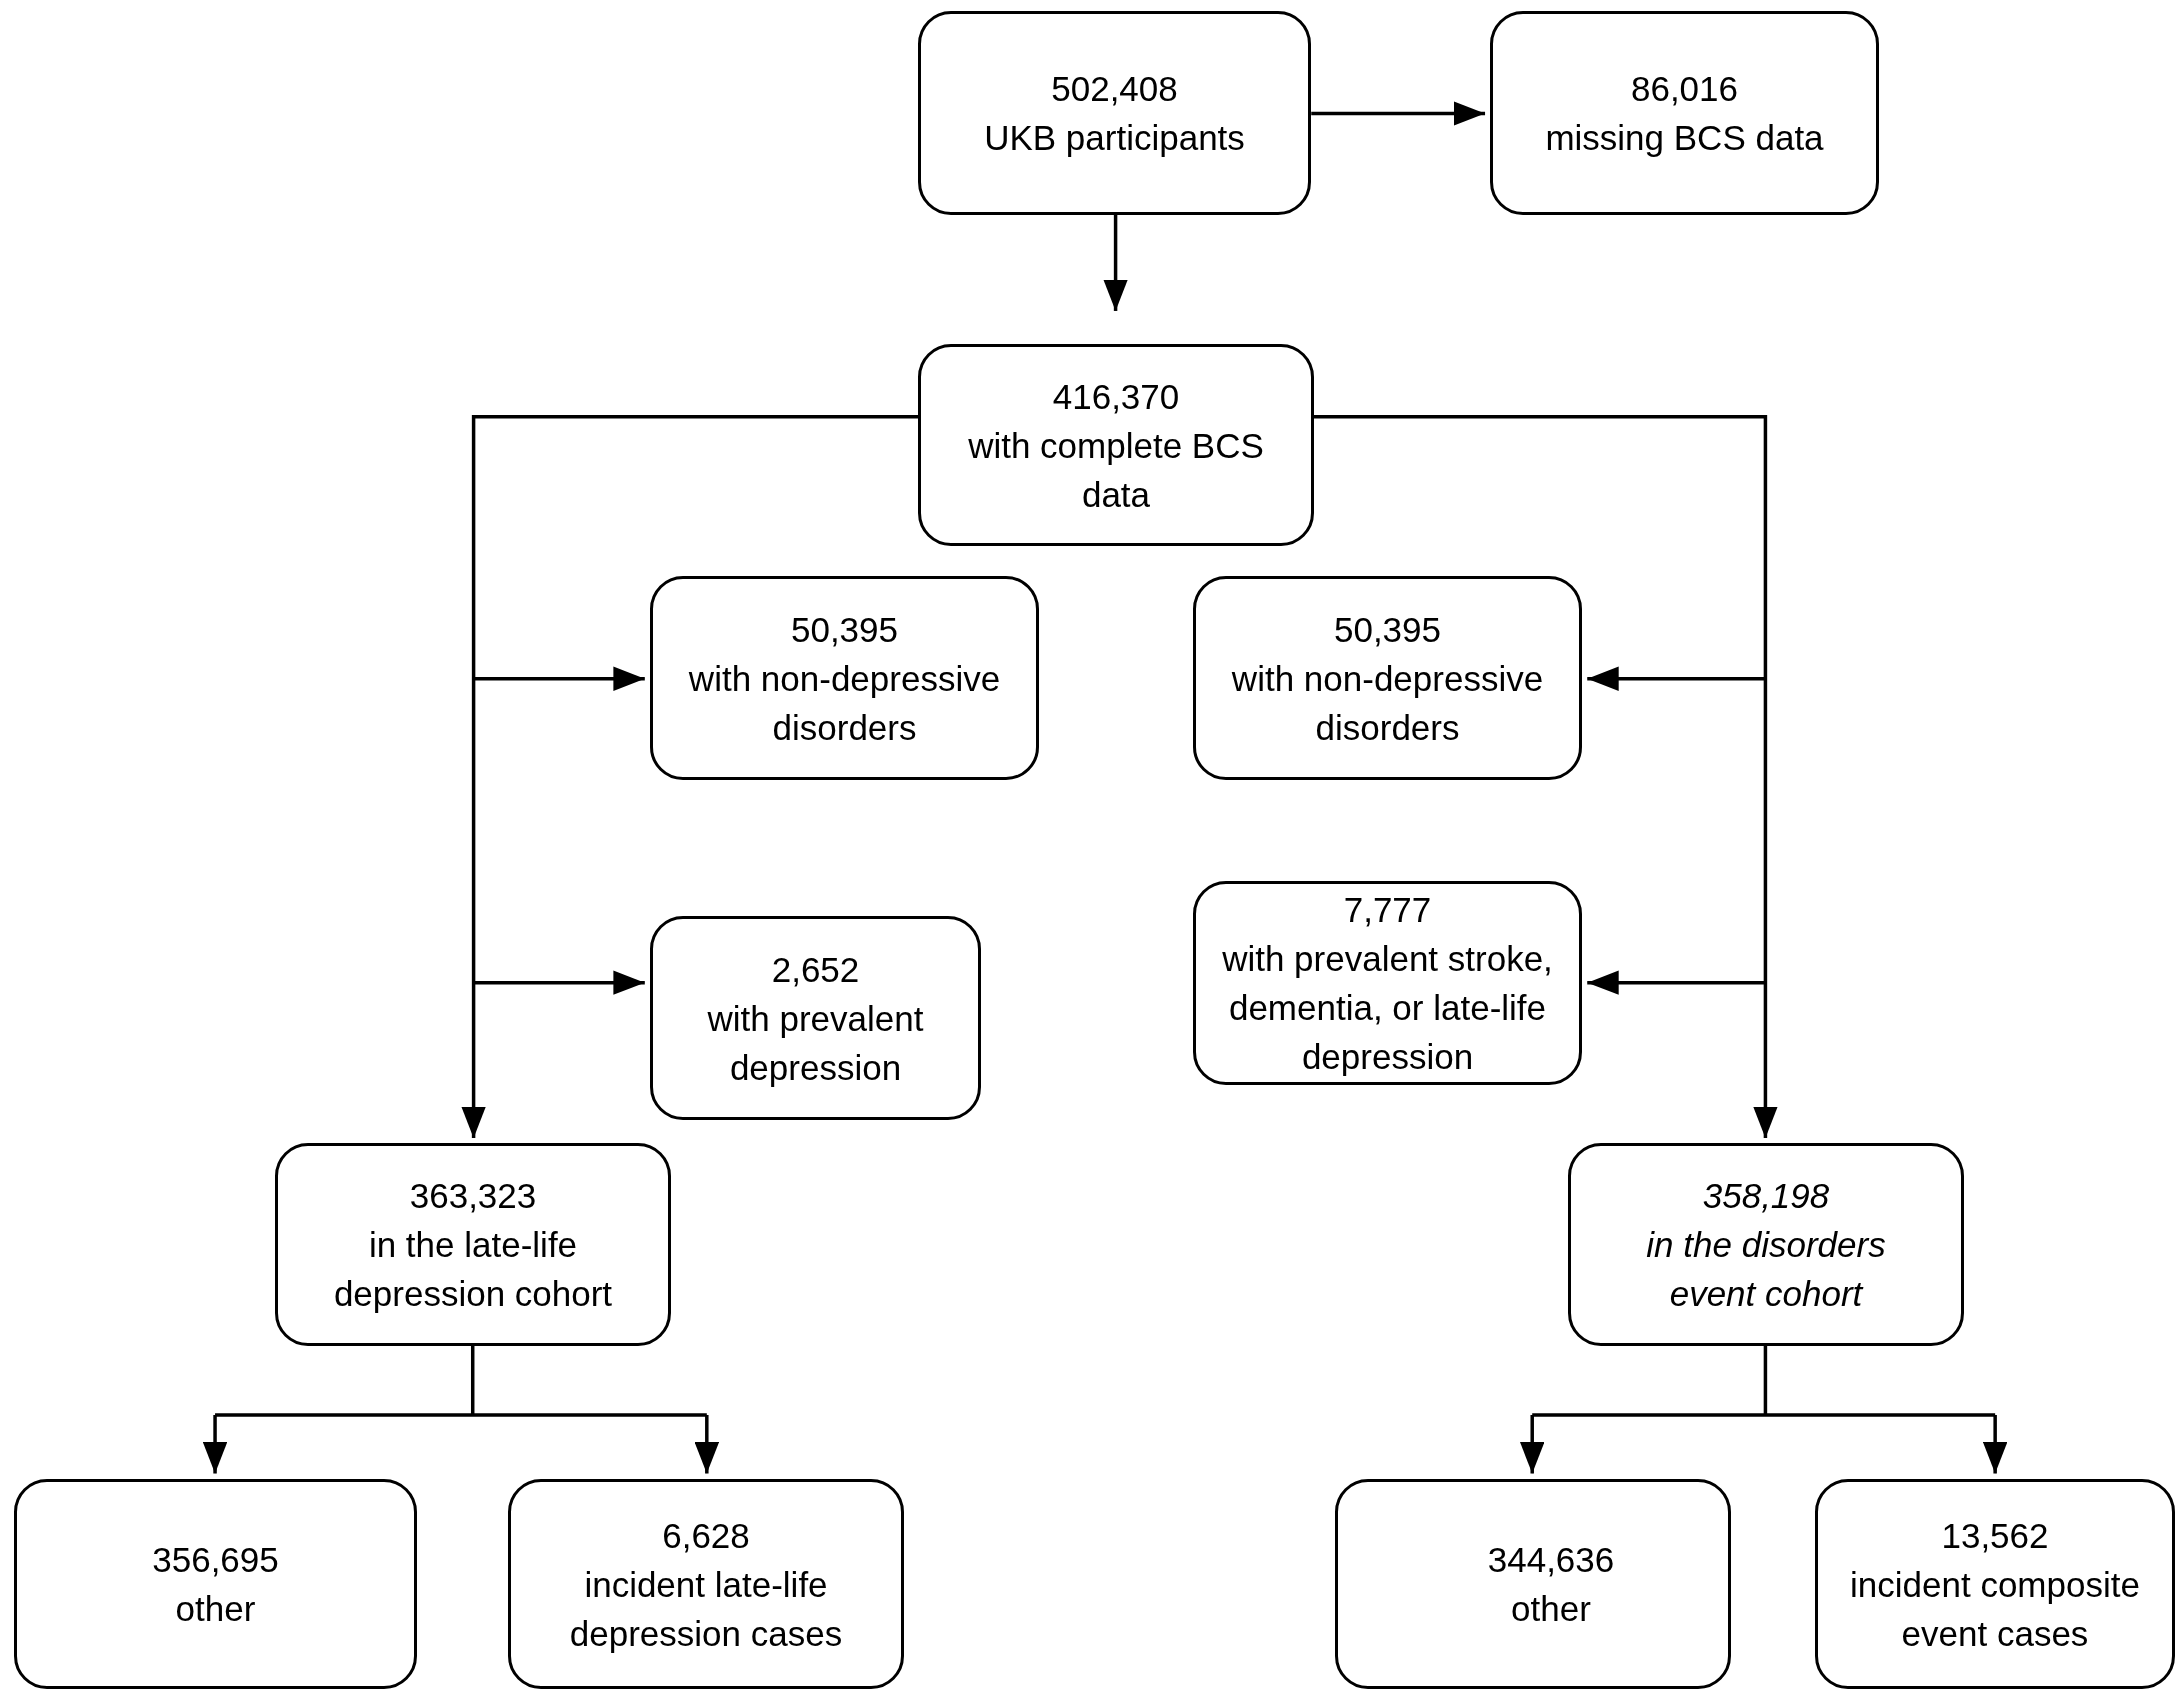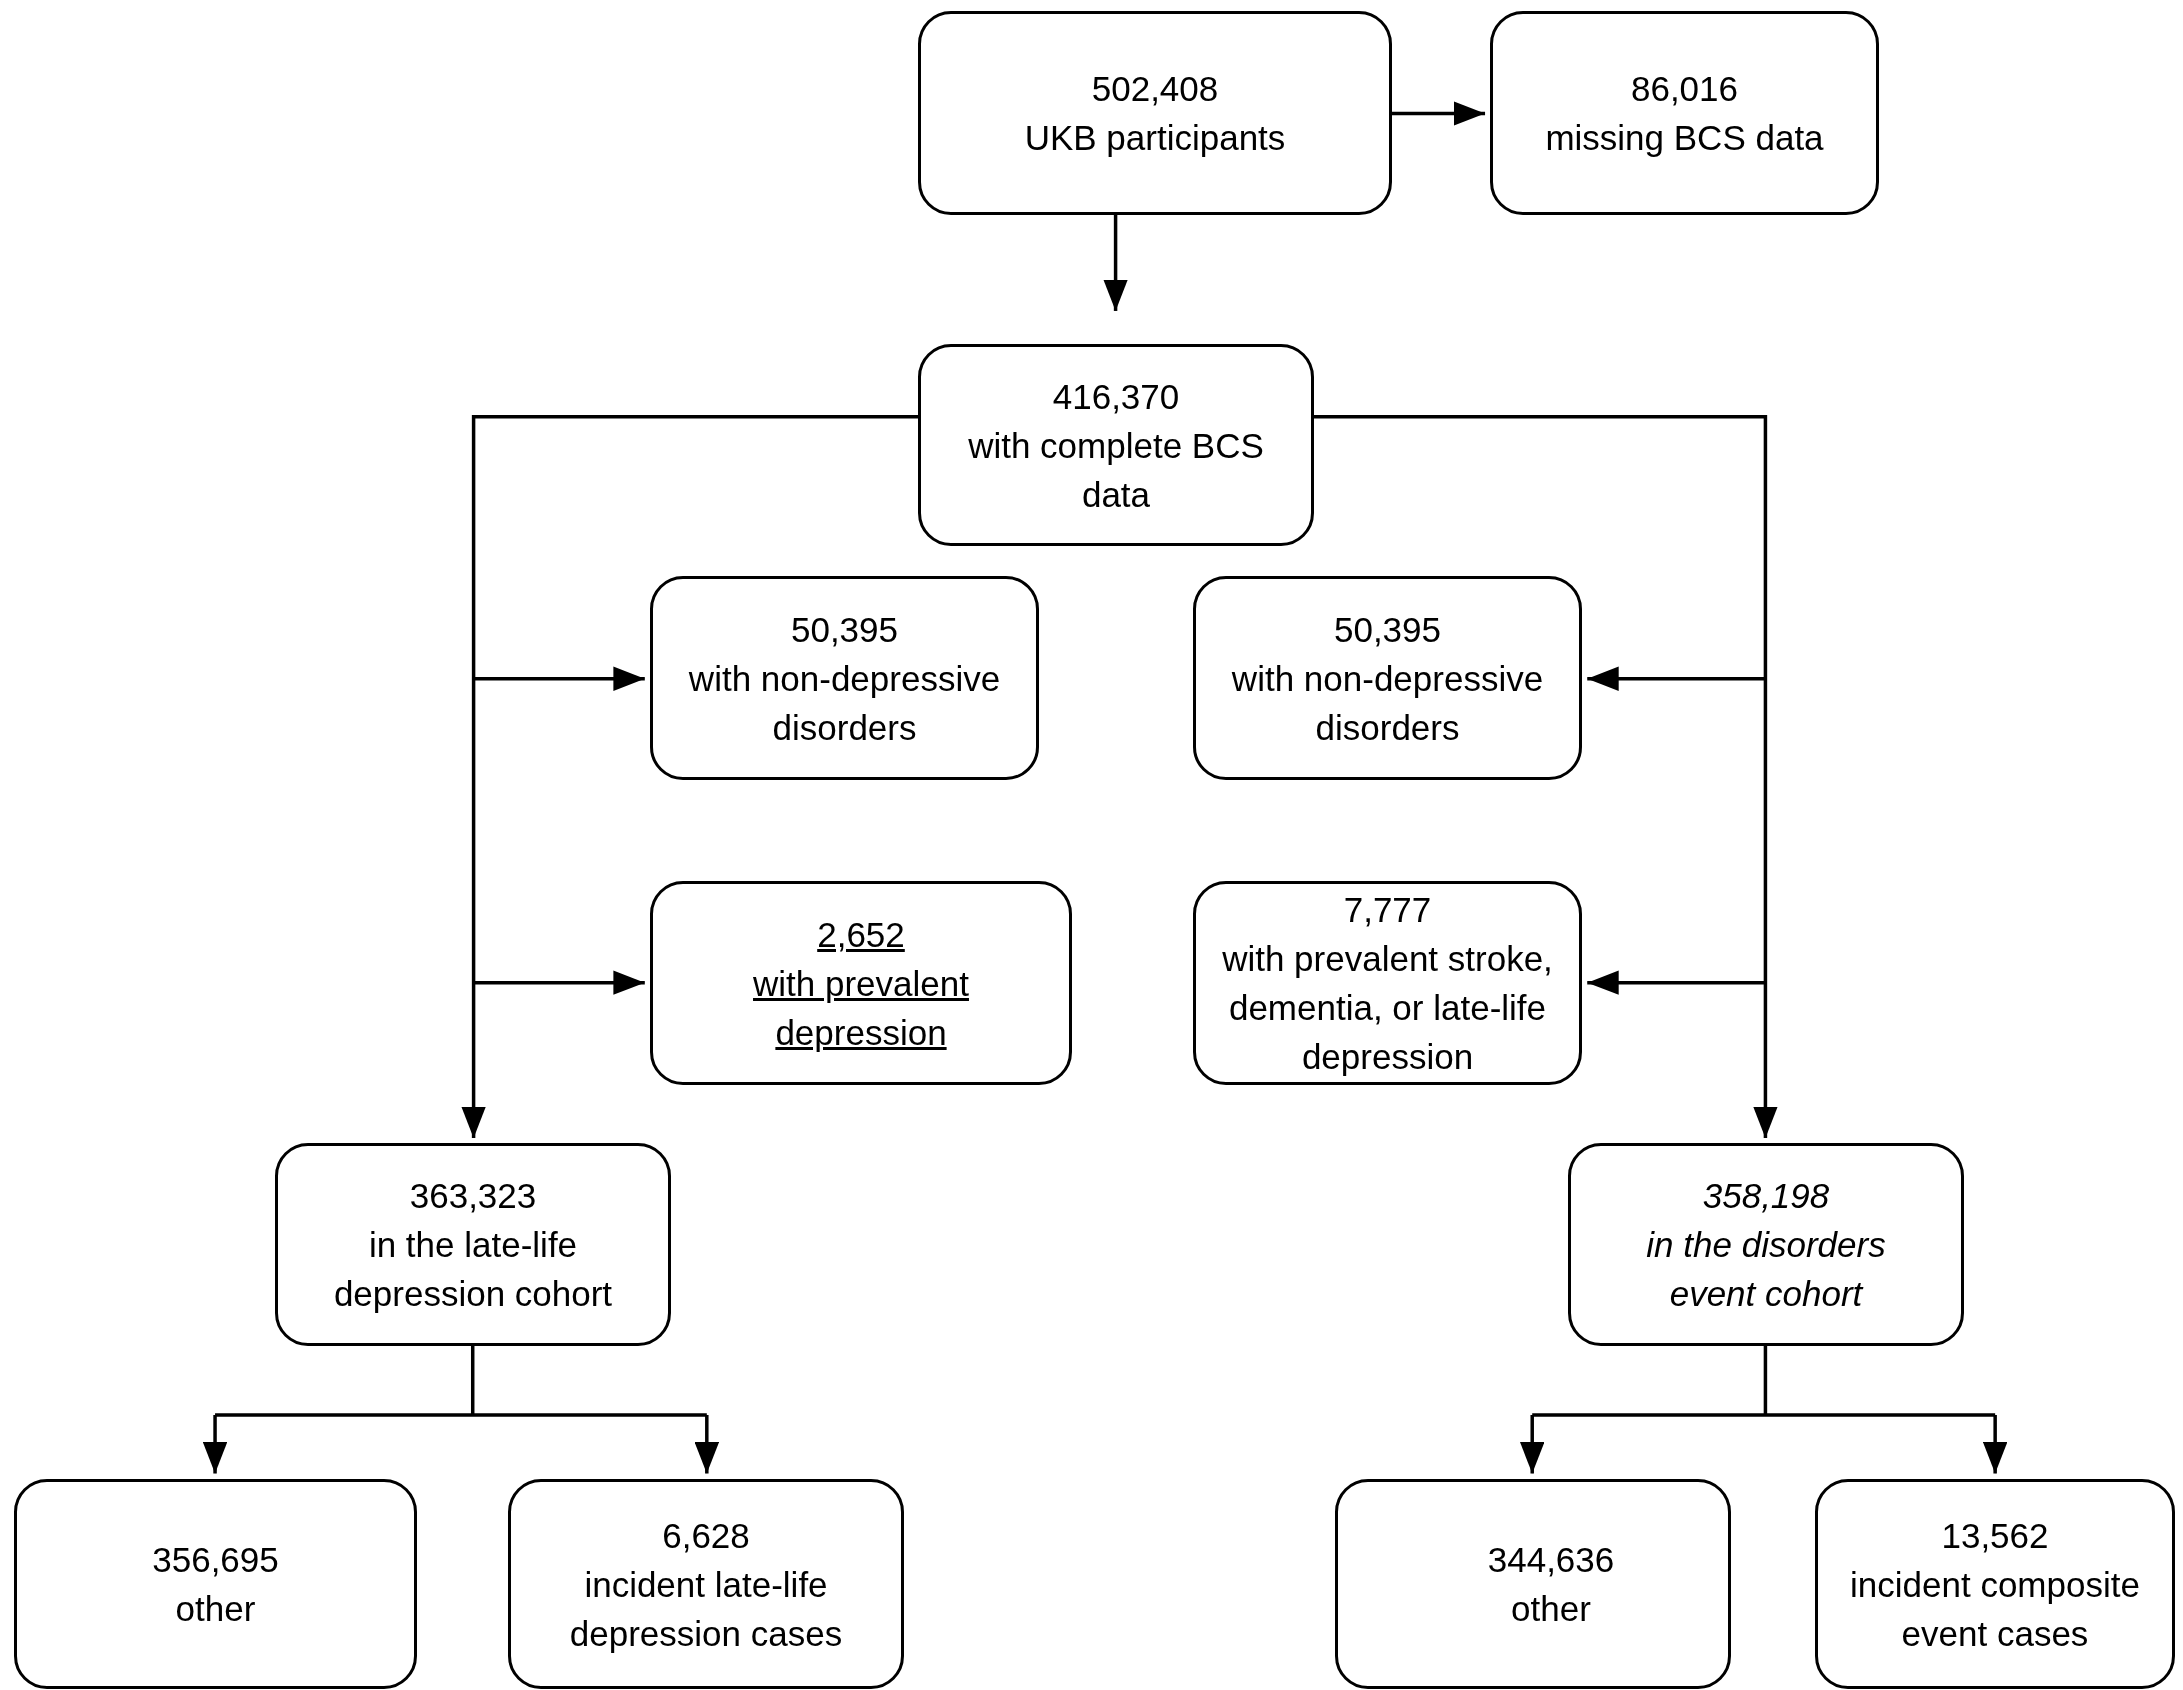--- a/index.html
+++ b/index.html
@@ -41,26 +41,26 @@
     font-size: 35px;
     line-height: 1.4;
   }
   .node .value {
     white-space: pre-line;
   }
   .node .label {
     white-space: pre-line;
   }
   
-  #ukb           { left: 918px; top: 11.4px;   width: 474px; height: 204px; }
+  #ukb           { left: 918px; top: 11.4px;   width: 393px; height: 204px; }
   #missing       { left: 1490px; top: 11.4px;   width: 389px; height: 204px; }
   #complete      { left: 918px; top: 316px;  width: 396px; height: 202px; margin-top: 28px; }
   #nondep-left   { left: 650px;  top: 576px;  width: 389px; height: 204px; }
   #nondep-right  { left: 1193px; top: 576px;  width: 389px; height: 204px; }
-  #prev-dep      { left: 650px;  top: 881px; width: 422px; height: 204px; text-decoration: underline; }
+  #prev-dep      { left: 650px;  top: 916px; width: 331px; height: 204px; }
   #prev-stroke   { left: 1193px; top: 881px; width: 389px; height: 204px; }
   #lld-cohort    { left: 275px;  top: 1143px; width: 396px; height: 203px; }
   #comp-cohort   { left: 1568px; top: 1143px; width: 396px; height: 203px; font-style: italic; }
   #other-left    { left: 14px;   top: 1479px; width: 403px; height: 210px; }
   #incident-lld  { left: 508px;  top: 1479px; width: 396px; height: 210px; }
   #other-right   { left: 1335px; top: 1479px; width: 396px; height: 210px; padding-left: 36px; }
   #incident-comp { left: 1815px; top: 1479px; width: 360px; height: 210px; }
 </style>
 </head>
 <body>

